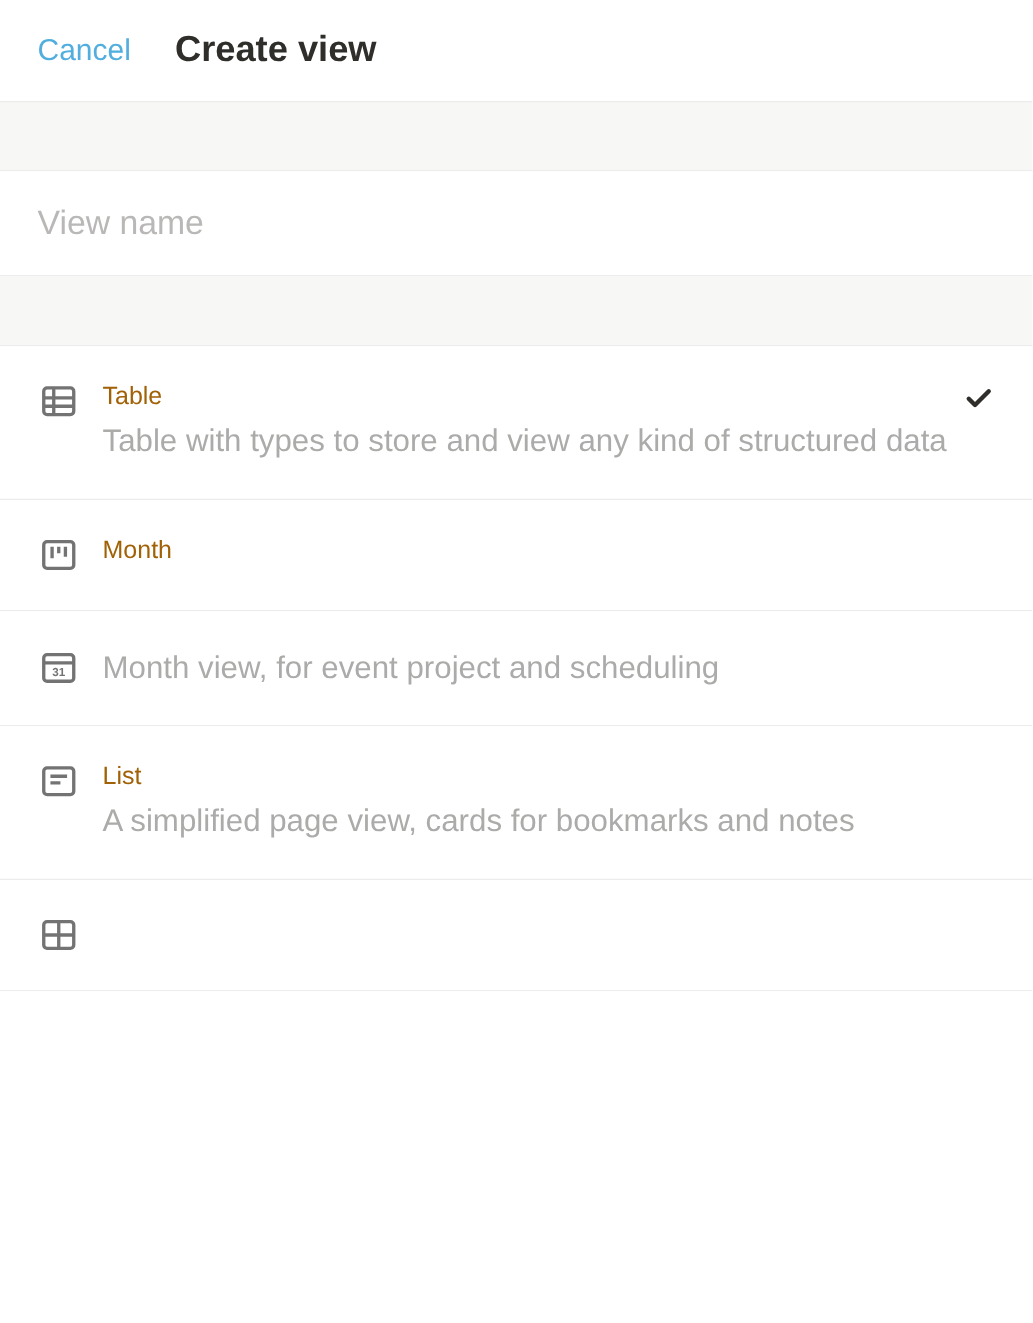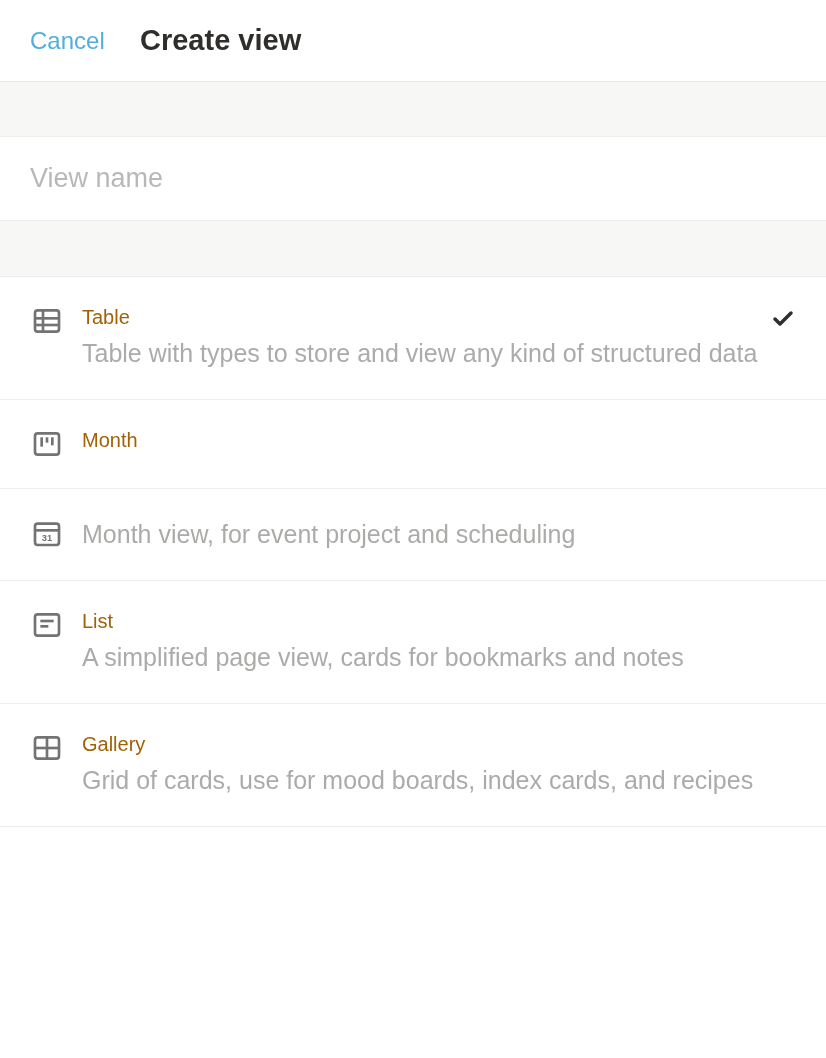--- a/index.html
+++ b/index.html
@@ -183,17 +183,13 @@
 </div>
 
 <div class="option">
   <div class="icon-wrap">
     <svg width="32" height="32" viewBox="0 0 24 24" fill="none" stroke="currentColor" stroke-width="2">
       <rect x="3" y="4" width="18" height="16" rx="2"></rect>
       <line x1="12" y1="4" x2="12" y2="20"></line>
       <line x1="3" y1="12" x2="21" y2="12"></line>
     </svg>
   </div>
-  <div class="texts">
-    <div class="opt-title">Gallery</div>
-    <div class="opt-desc">Grid of cards, use for mood boards, index cards, and recipes</div>
-  </div>
 </div>
 
 </body></html>

